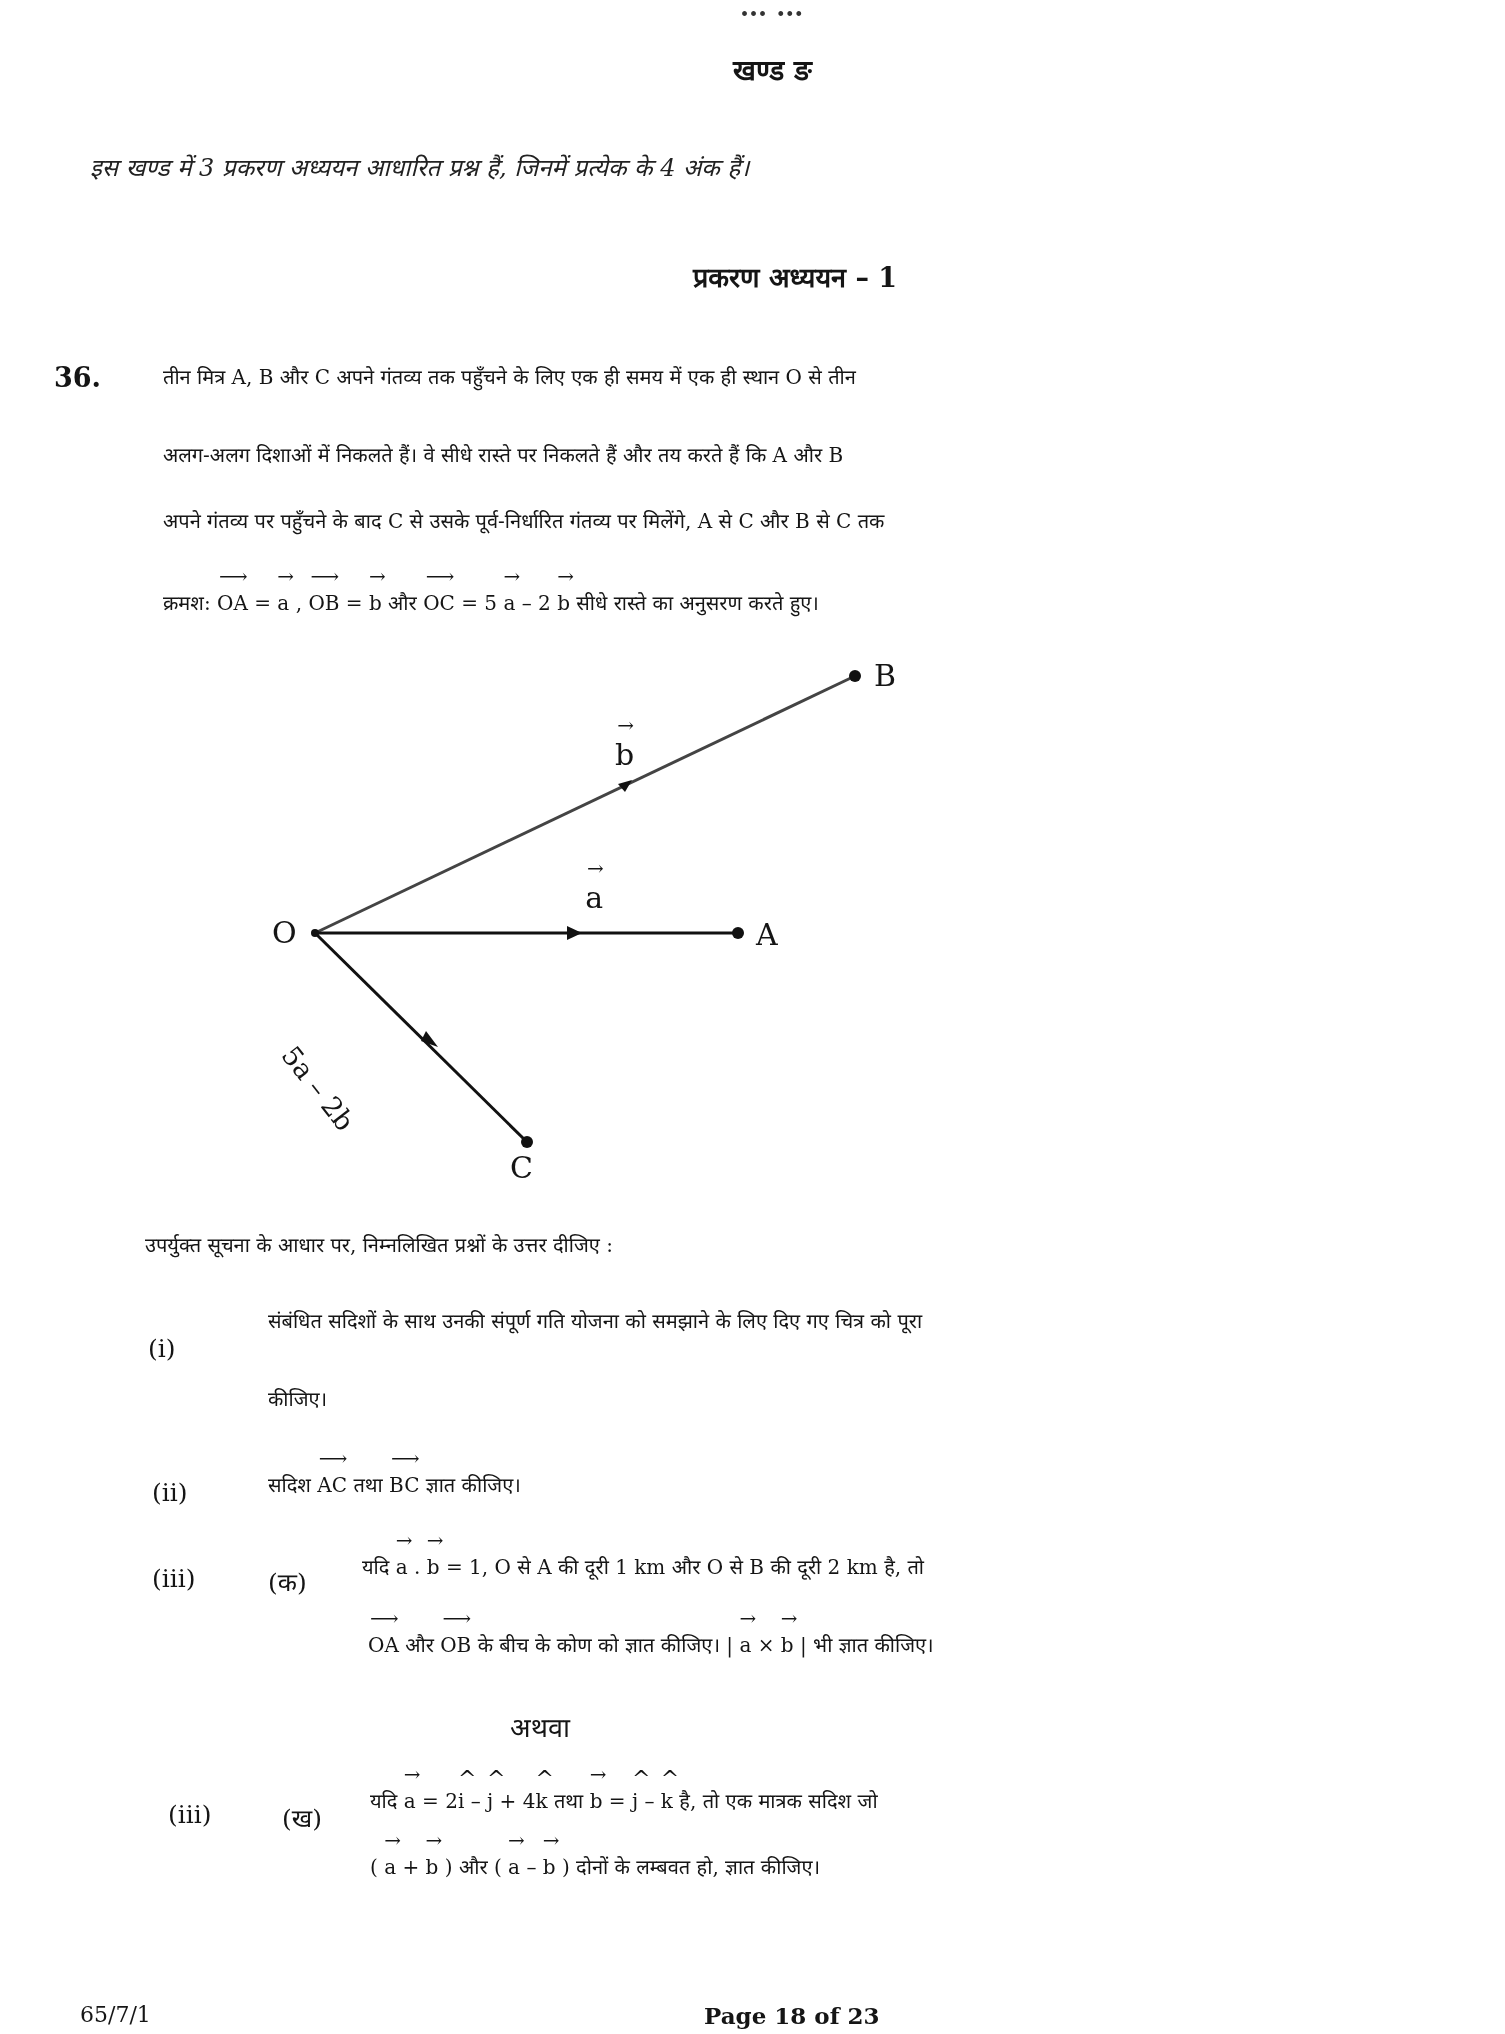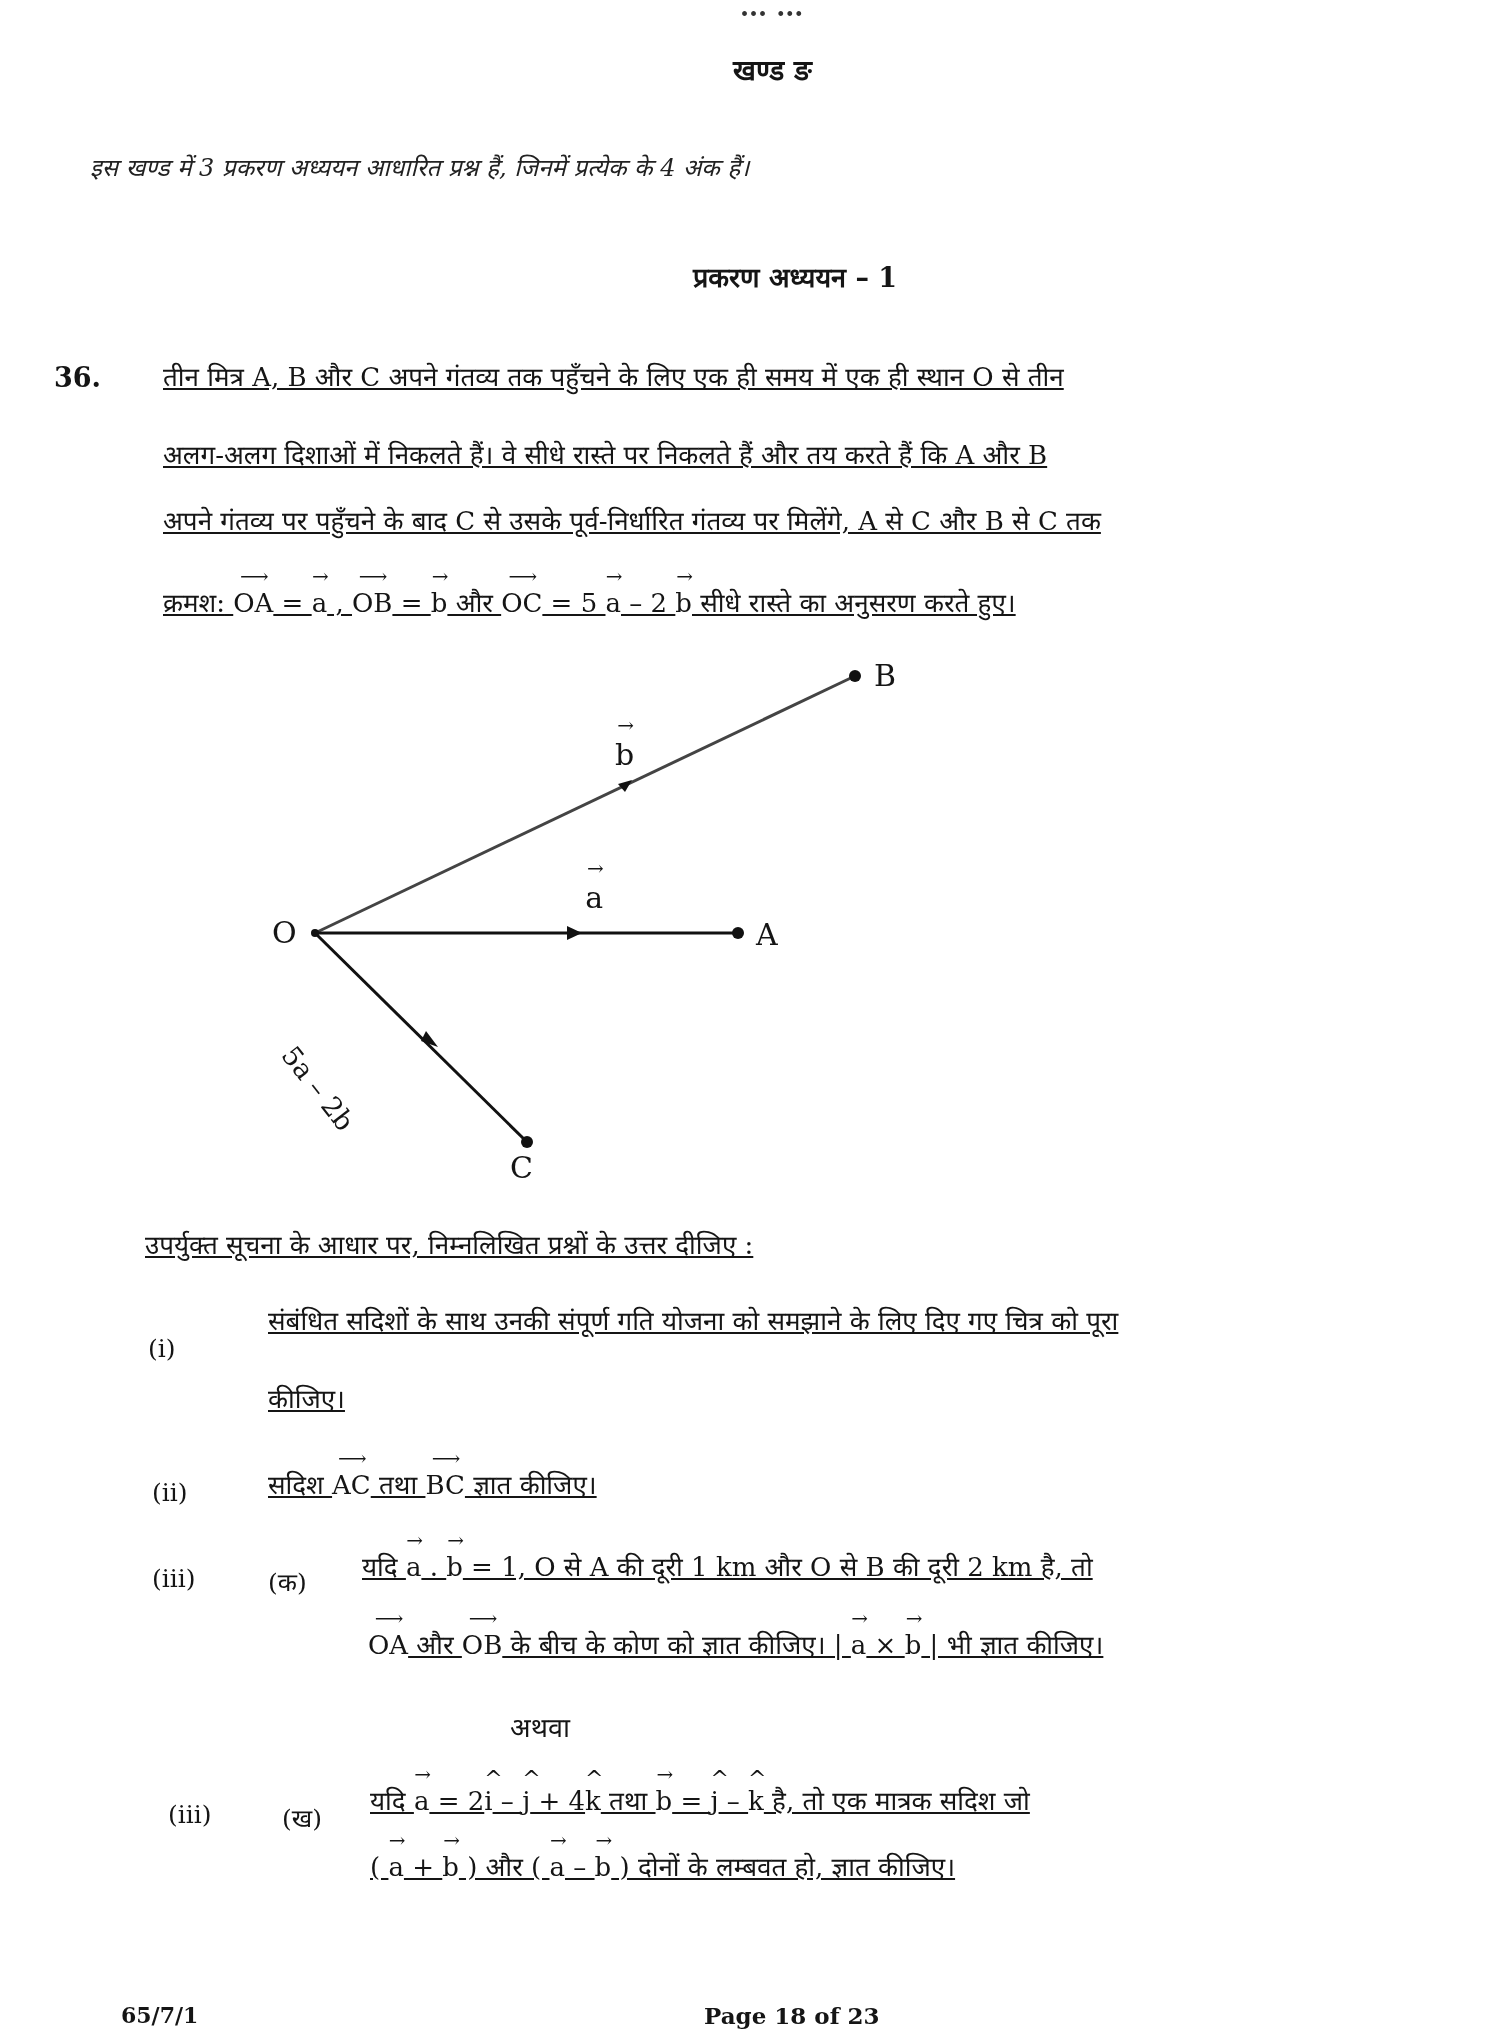--- a/index.html
+++ b/index.html
@@ -6,32 +6,32 @@
   body {
     width: 1505px; height: 2034px; position: relative; overflow: hidden;
     font-family: "DejaVu Serif", "Liberation Serif", serif; color: #151515;
   }
   .abs { position: absolute; }
   .top-fragment { top: -8px; left: 740px; font-size: 26px; font-weight: bold; color: #333; }
   .section-title { top: 50px; left: 0; width: 1505px; text-align: center; font-size: 28px; font-weight: bold; margin-left: 20px; }
   .intro { top: 150px; left: 42px; font-size: 24px; font-style: italic; color: #222; margin-left: 48px; }
   .case-title { top: 258px; left: 0; width: 1590px; text-align: center; font-size: 27px; font-weight: bold; }
   .qnum { top: 362px; left: 45px; font-size: 27px; font-weight: bold; margin-left: 9px; }
-  .para { left: 163px; width: 1310px; font-size: 26px; line-height: 30px; white-space: nowrap; text-decoration: underline; }
+  .para { left: 163px; width: 1310px; font-size: 20px; line-height: 30px; white-space: nowrap; }
   .vec { position: relative; display: inline-block; }
   .vec::before {
     content: "→"; position: absolute; left: 0; right: 0; top: -22px; text-align: center;
     font-size: 20px; line-height: 20px; letter-spacing: -2px;
   }
   .vec.long::before { content: "⟶"; }
   .hat { position: relative; display: inline-block; }
   .hat::before { content: "^"; position: absolute; left: 0; right: 0; top: -22px; text-align: center; font-size: 22px; }
   .part-label { font-size: 25px; }
   .or-label { top: 1708px; left: 510px; font-size: 27px; font-weight: normal; }
-  .footer-left { top: 2002px; left: 80px; font-size: 22px; font-weight: bold; margin-left: 41px; }
+  .footer-left { top: 2002px; left: 80px; font-size: 22px; font-weight: normal; }
   .footer-center { top: 2002px; left: 704px; font-size: 23px; font-weight: bold; }
   svg.diagram { position: absolute; left: 0; top: 0; }
 </style>
 </head>
 <body>
 
 
 
 
 <div class="abs top-fragment">... ...</div>

